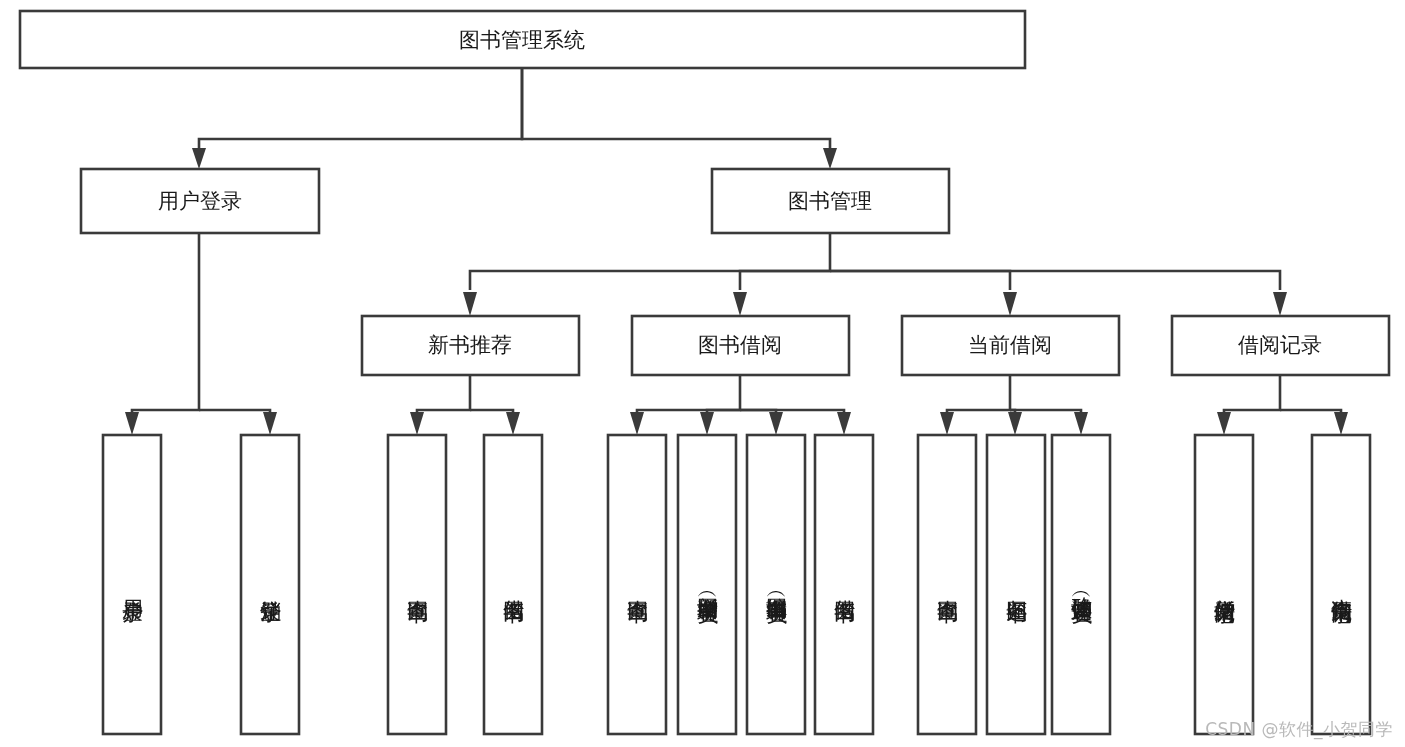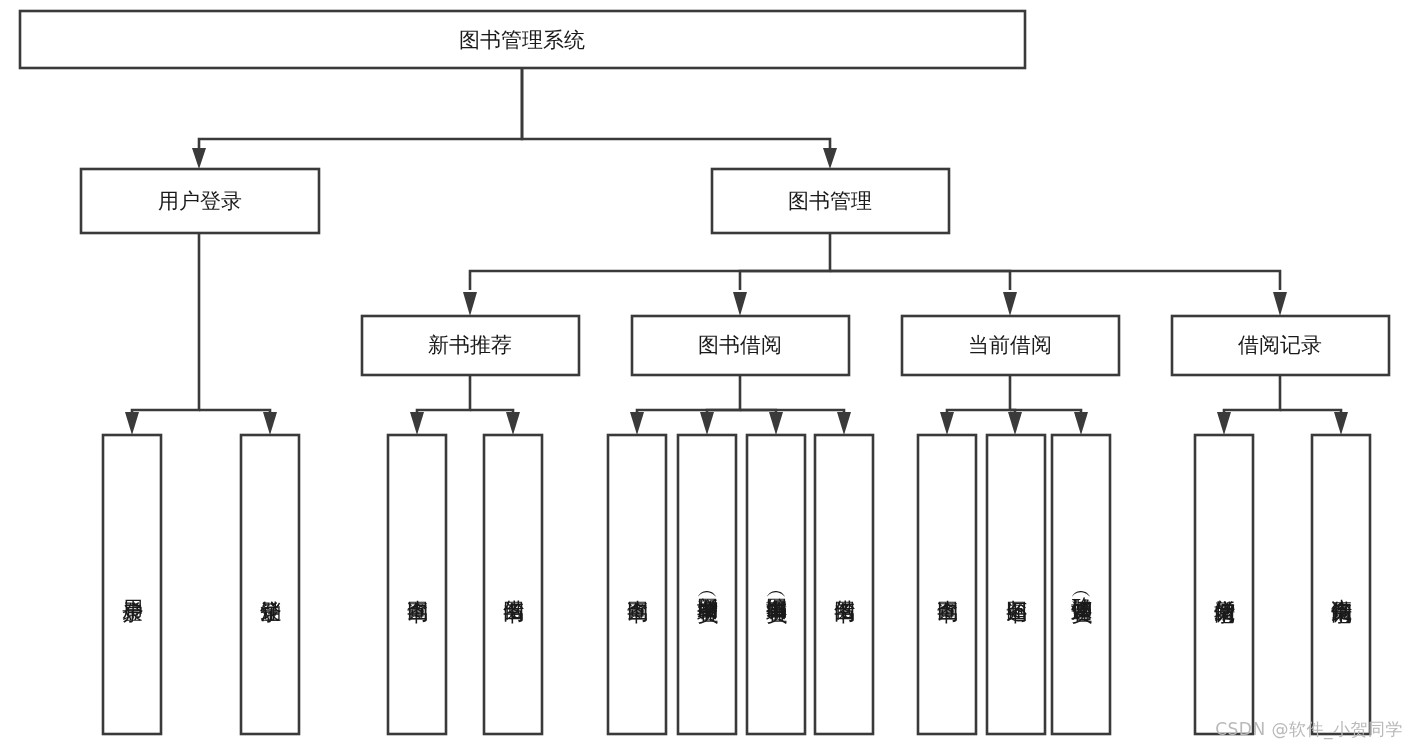--- a/index.html
+++ b/index.html
@@ -53,21 +53,21 @@
     letter-spacing: 1px;
     display: flex;
     align-items: center;
     justify-content: center;
     text-align: center;
     white-space: nowrap;
     pointer-events: none;
   }
   .watermark {
     position: absolute;
-    right: 2px;
+    right: 12px;
     bottom: 6px;
     font-family: "DejaVu Sans", "Liberation Sans", sans-serif;
     font-size: 17px;
     color: #b9b9b9;
     letter-spacing: 0.5px;
     white-space: nowrap;
     text-align: center;
   }
 </style>
 </head>

